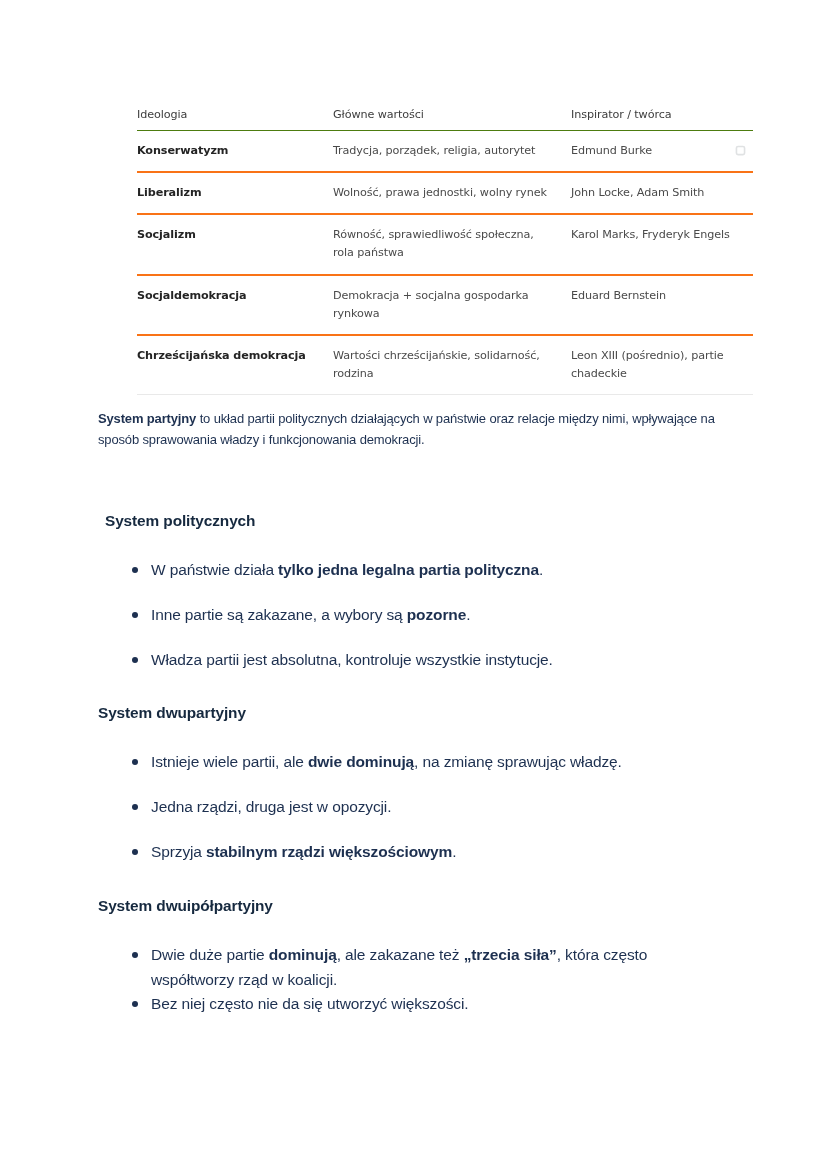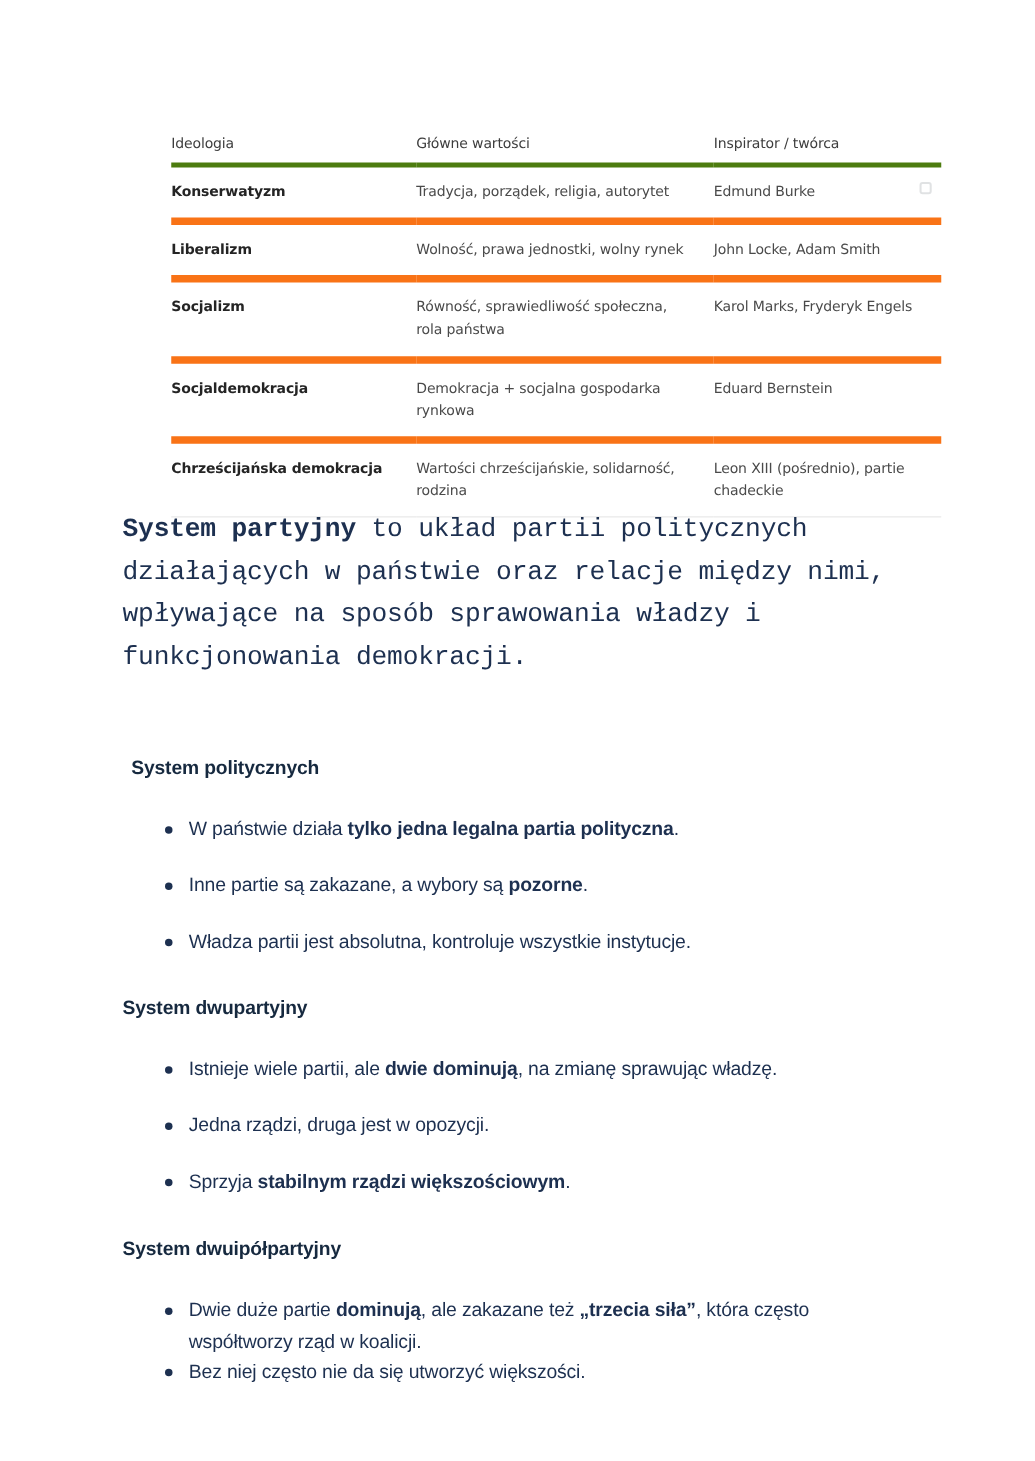--- a/index.html
+++ b/index.html
@@ -57,29 +57,29 @@
   .sum-table col.c1 { width: 196px; }
   .sum-table col.c2 { width: 238px; }
   .sum-table col.c3 { width: 182px; }
 
   .sum-table th {
     text-align: left;
     font-size: 11.2px;
     font-weight: normal;
     color: #3d3d3d;
     padding: 0 8px 9px 0;
-    border-bottom: 4px solid #4d7c0f;
+    border-bottom: 1px solid #4d7c0f;
     vertical-align: top;
     letter-spacing: -0.1px;
   }
   .sum-table td {
     font-size: 11.2px;
     color: #4a4a4a;
     padding: 11px 14px 11px 0;
-    border-bottom: 6px solid #f97316;
+    border-bottom: 2px solid #f97316;
     vertical-align: top;
     line-height: 1.62;
     letter-spacing: -0.1px;
   }
   .sum-table td.ideology {
     font-weight: bold;
     color: #242424;
   }
   .sum-table tr:last-child td { border-bottom: 1px solid #e9e9e9; }
 
@@ -96,25 +96,24 @@
   
   .prose {
     position: absolute;
     left: 98px;
     top: 408px;
     width: 628px;
     color: #1d3050;
     font-family: "Liberation Sans", sans-serif;
   }
   .lead {
-    font-size: 21px;
+    font-size: 13px;
     line-height: 1.62;
     margin: 0;
     letter-spacing: -0.15px;
-    font-family: Liberation Mono, monospace;
   }
   .lead b { font-weight: bold; }
 
   .sect-head {
     font-size: 15.4px;
     font-weight: bold;
     color: #16293f;
     letter-spacing: -0.1px;
   }
   .sect-head.indented { margin-left: 7px; }

